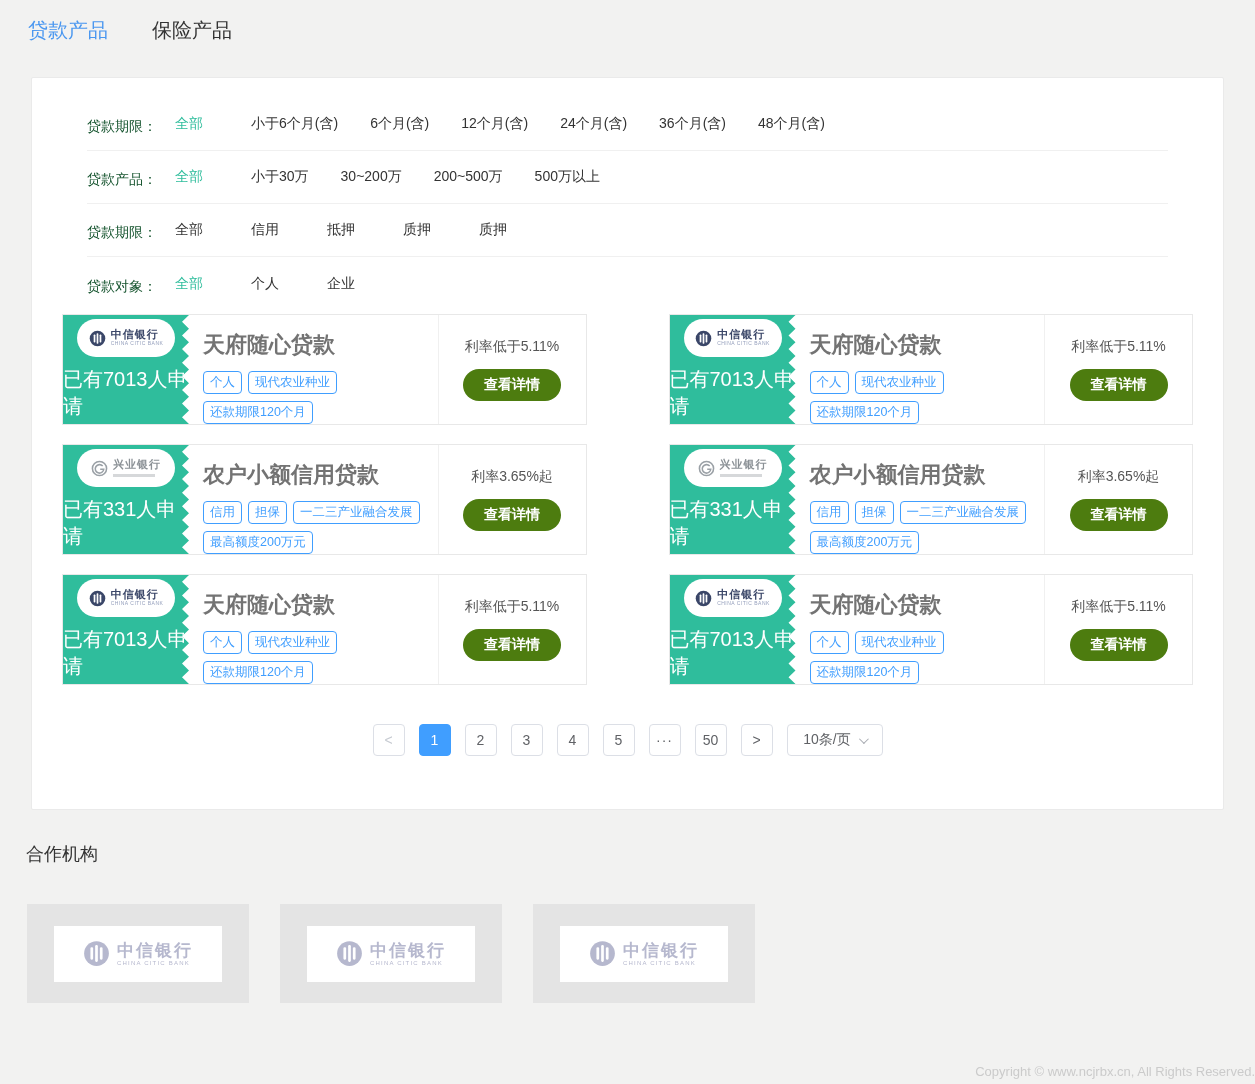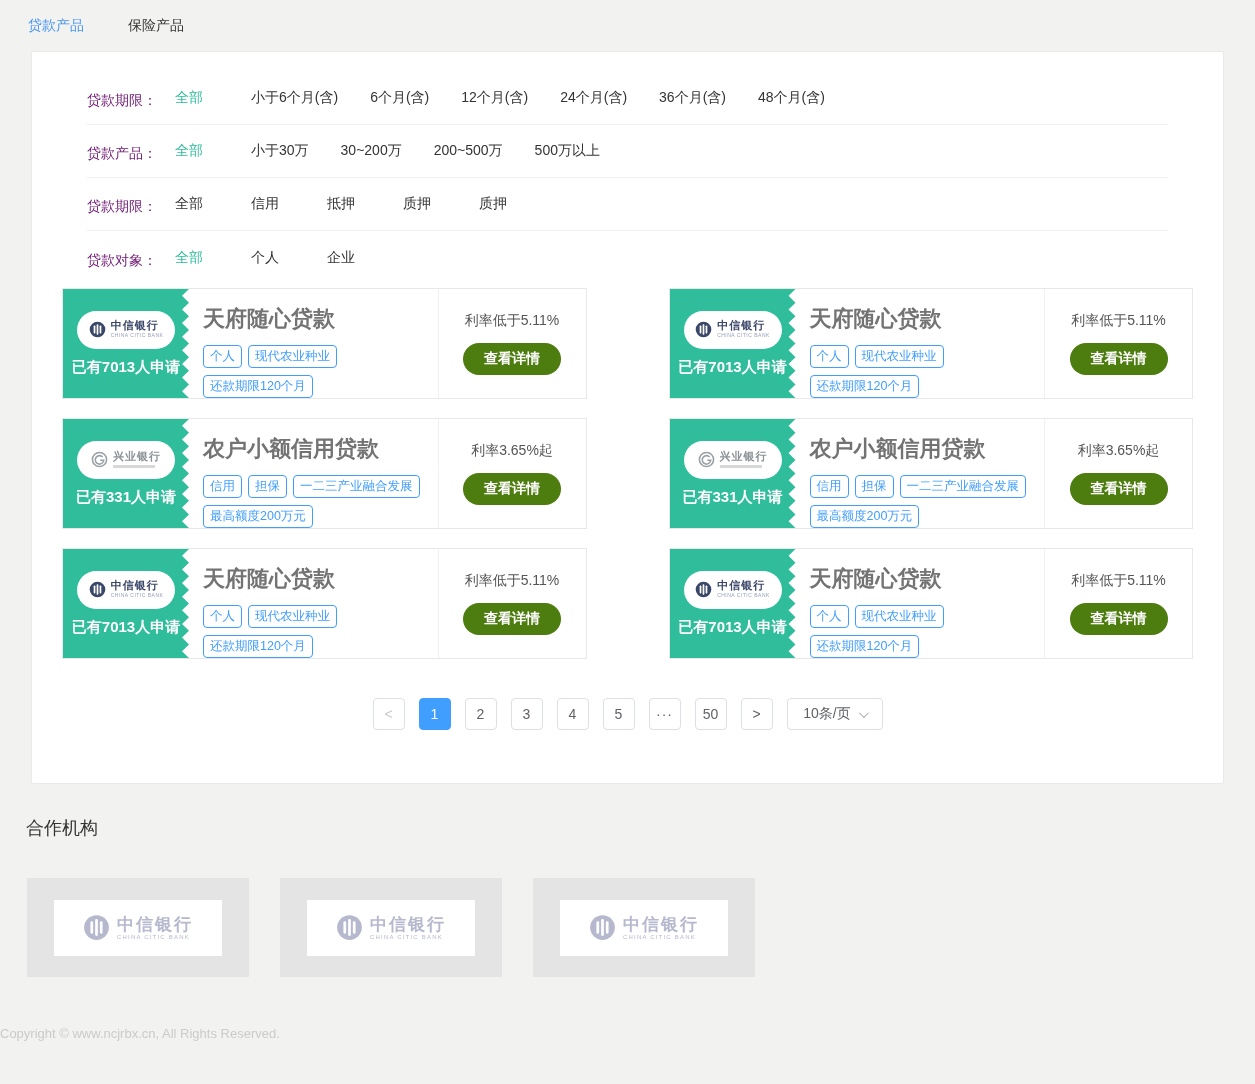--- a/index.html
+++ b/index.html
@@ -5,38 +5,38 @@
   * { margin:0; padding:0; box-sizing:border-box; }
   html,body { width:1255px; height:1084px; }
   body {
     background:#f2f2f1;
     font-family:"Liberation Sans","DejaVu Sans",sans-serif;
     color:#333;
     overflow:hidden;
   }
 
   
-  .tabs { display:flex; gap:44px; padding:17px 0 16px 28px; font-size:14px; }
+  .tabs { display:flex; gap:44px; padding:17px 0 33px 28px; font-size:20px; }
   .tab { cursor:pointer; color:#333; }
   .tab.active { color:#4a97f0; }
 
   
   .main-panel {
     margin:0 31px; background:#fff; border:1px solid #eaeaea; border-radius:2px;
     height:733px; overflow:hidden;
   }
 
   
   .filters { margin:20px 55px 0 55px; }
   .filter-row {
     display:flex; align-items:center; height:53px;
     border-bottom:1px solid #f0f0f0; font-size:14px;
   }
   .filter-row:last-child { border-bottom:none; }
-  .filter-label { color:#701a75; width:88px; flex-shrink:0;margin-top:6px; }
+  .filter-label { color:#14532d; width:88px; flex-shrink:0;margin-top:6px; }
   .filter-opt { margin-right:32px; min-width:44px; color:#333; cursor:pointer; }
   .filter-opt.active { color:#2fbd9c; }
 
   
   .cards {
     display:grid; grid-template-columns:1fr 1fr;
     column-gap:82px; row-gap:19px; margin:4px 30px 0 30px;
   }
   .card { display:flex; height:111px; border:1px solid #e8e8e8; background:#fff; }
   .card-left {
@@ -52,21 +52,21 @@
     display:flex; align-items:center; justify-content:center; gap:5px;
   }
   .bank-emblem { display:flex; }
   .bank-text { display:flex; flex-direction:column; line-height:1.15; }
   .bank-name { font-size:11px; font-weight:bold; letter-spacing:1px;
                font-family:"DejaVu Serif","Liberation Serif",serif; }
   .citic .bank-name { color:#3a4668; }
   .citic .bank-sub { font-size:5px; color:#96a0bd; letter-spacing:.5px; }
   .xingye .bank-name { color:#8b9196; }
   .xingye .bank-sub { display:block; width:42px; height:3px; background:#d6d8da; margin-top:2px; }
-  .applicants { font-size:15px; font-weight:bold; }
+  .applicants { font-size:20px; font-weight:normal; }
 
   .card-mid { flex:1; padding:15px 0 0 14px; overflow:hidden; }
   .card-title { font-size:22px; font-weight:bold; color:#737373; margin-bottom:11px; }
   .card-tags { display:flex; flex-wrap:wrap; gap:7px 6px; width:232px; }
   .tag {
     border:1px solid #409eff; color:#409eff; border-radius:4px;
     padding:2px 6px; font-size:12.5px; white-space:nowrap;
   }
 
   .card-right {
@@ -110,21 +110,21 @@
   .partner-logo {
     width:168px; height:56px; background:#fff; color:#b6b8ce;
     display:flex; align-items:center; justify-content:center; gap:7px;
   }
   .partner-text { display:flex; flex-direction:column; line-height:1.2; }
   .partner-name { font-size:17px; font-weight:bold; letter-spacing:2px;
                   font-family:"DejaVu Serif","Liberation Serif",serif; }
   .partner-sub { font-size:6px; letter-spacing:1.2px; }
 
   
-  .footer { text-align:left; margin-top:44px; color:#cbcbcb; font-size:13px; line-height:26px; }
+  .footer { text-align:right; margin-top:56px; color:#cbcbcb; font-size:13px; line-height:26px; }
 </style>
 </head>
 <body>
 
 <div class="tabs">
   <div class="tab active">贷款产品</div>
   <div class="tab">保险产品</div>
 </div>
 
 <div class="main-panel">

